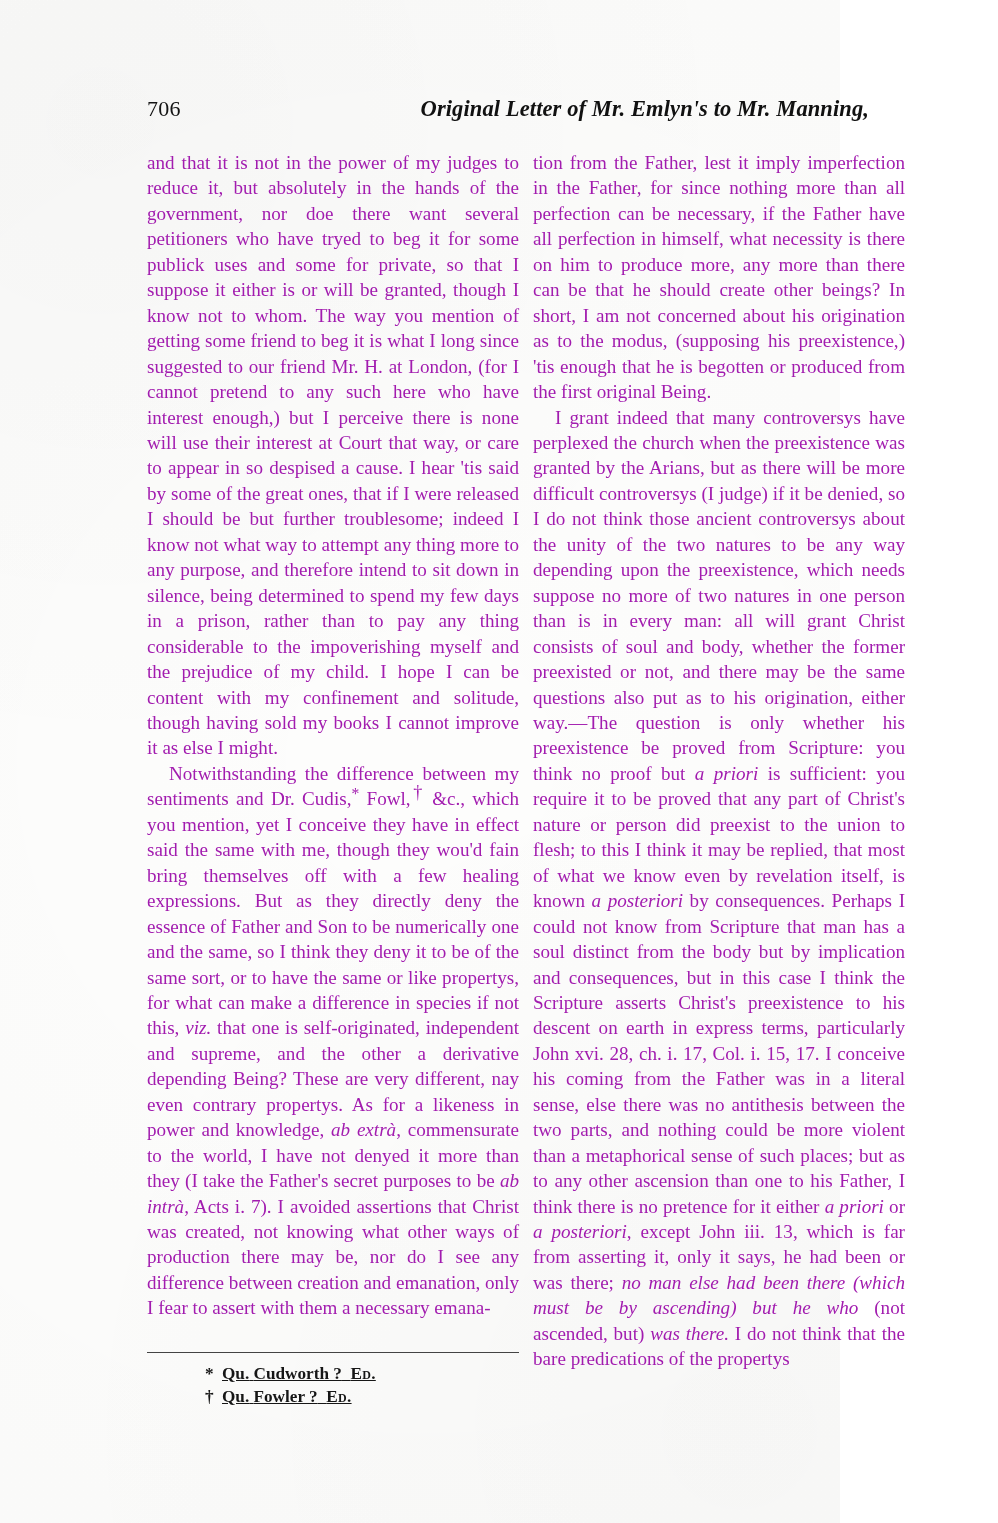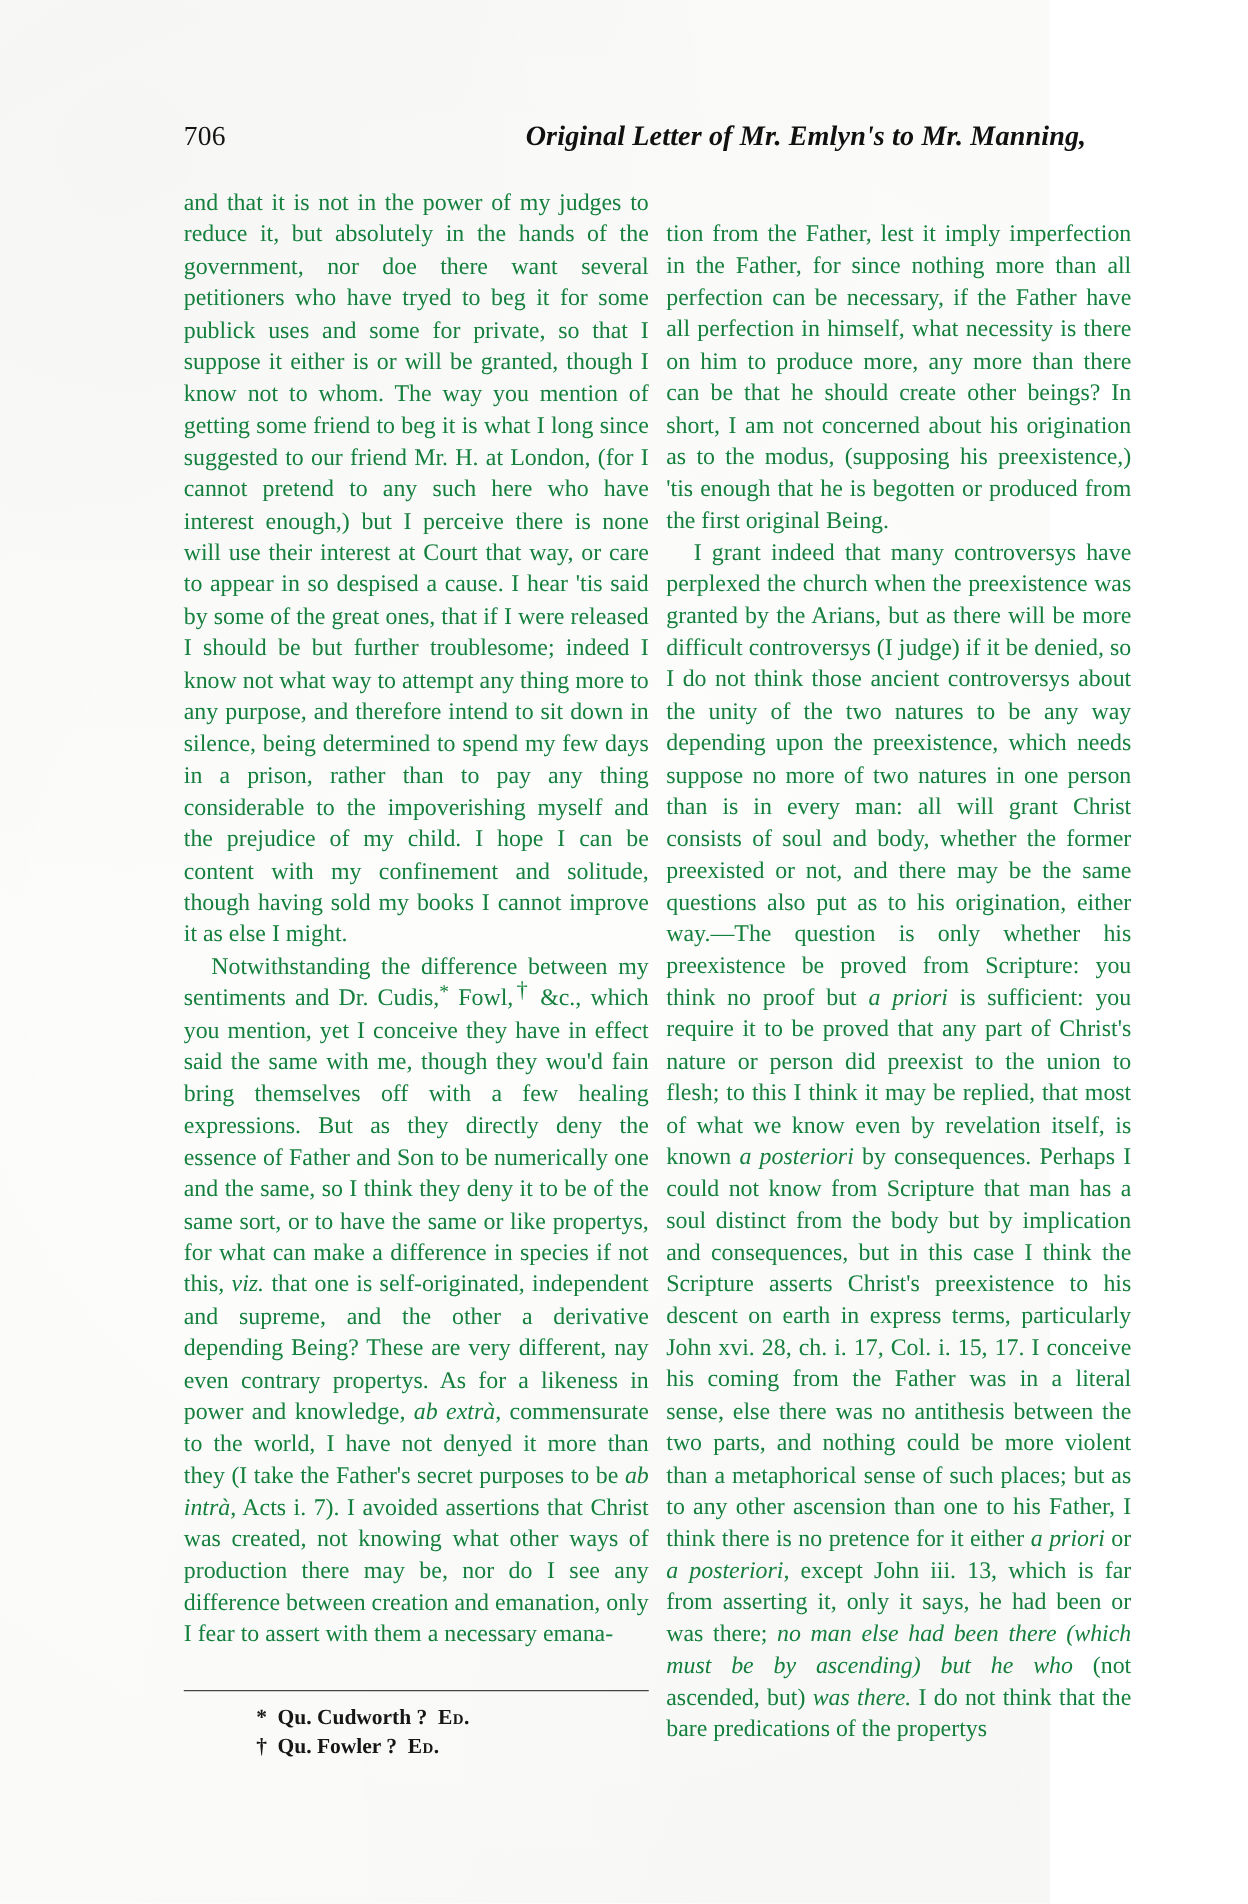--- a/index.html
+++ b/index.html
@@ -68,25 +68,25 @@
 
   
   .col {
     position: absolute;
     top: 150px;
     width: 372px;
     font-size: 19.1px;
     line-height: 25.45px;
     text-align: justify;
     text-justify: inter-word;
-    color: #15803d;
+    color: #a21caf;
     -webkit-font-smoothing: none;
   }
   .col-left  { left: 147px; }
-  .col-right { left: 533px; margin-top: 25px; }
+  .col-right { left: 533px; }
 
   .col p {
     margin: 0;
     text-indent: 0;
   }
   .col p.indent {
     text-indent: 22px;
   }
 
   i, em { }
@@ -113,20 +113,21 @@
     border-top: 1.7px solid #2a2a2a;
     margin: 0 0 9px 0;
     opacity: 0.88;
   }
   .footnote-line {
     font-size: 17.2px;
     line-height: 23px;
     padding-left: 58px;
     white-space: nowrap;
     color: #161616;
+    text-decoration: underline;
   }
   .fn-marker {
     display: inline-block;
     width: 17px;
     font-weight: bold;
   }
   .smallcaps {
     font-variant: small-caps;
     font-weight: bold;
     letter-spacing: 0.3px;

